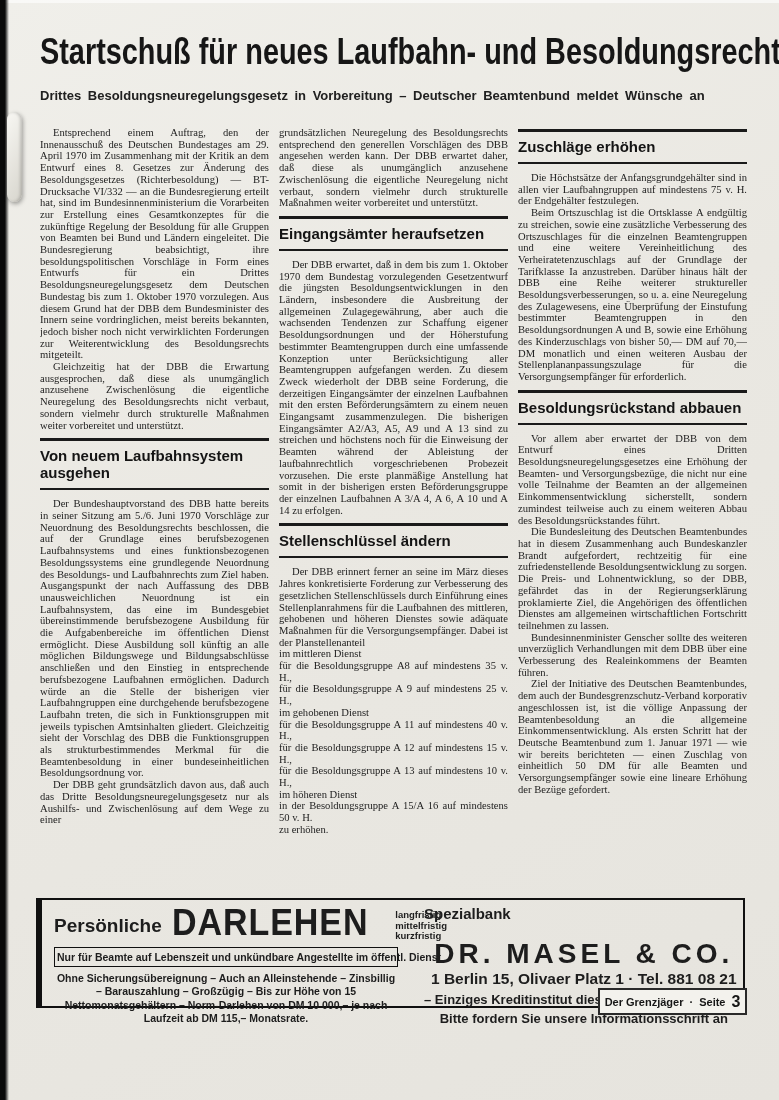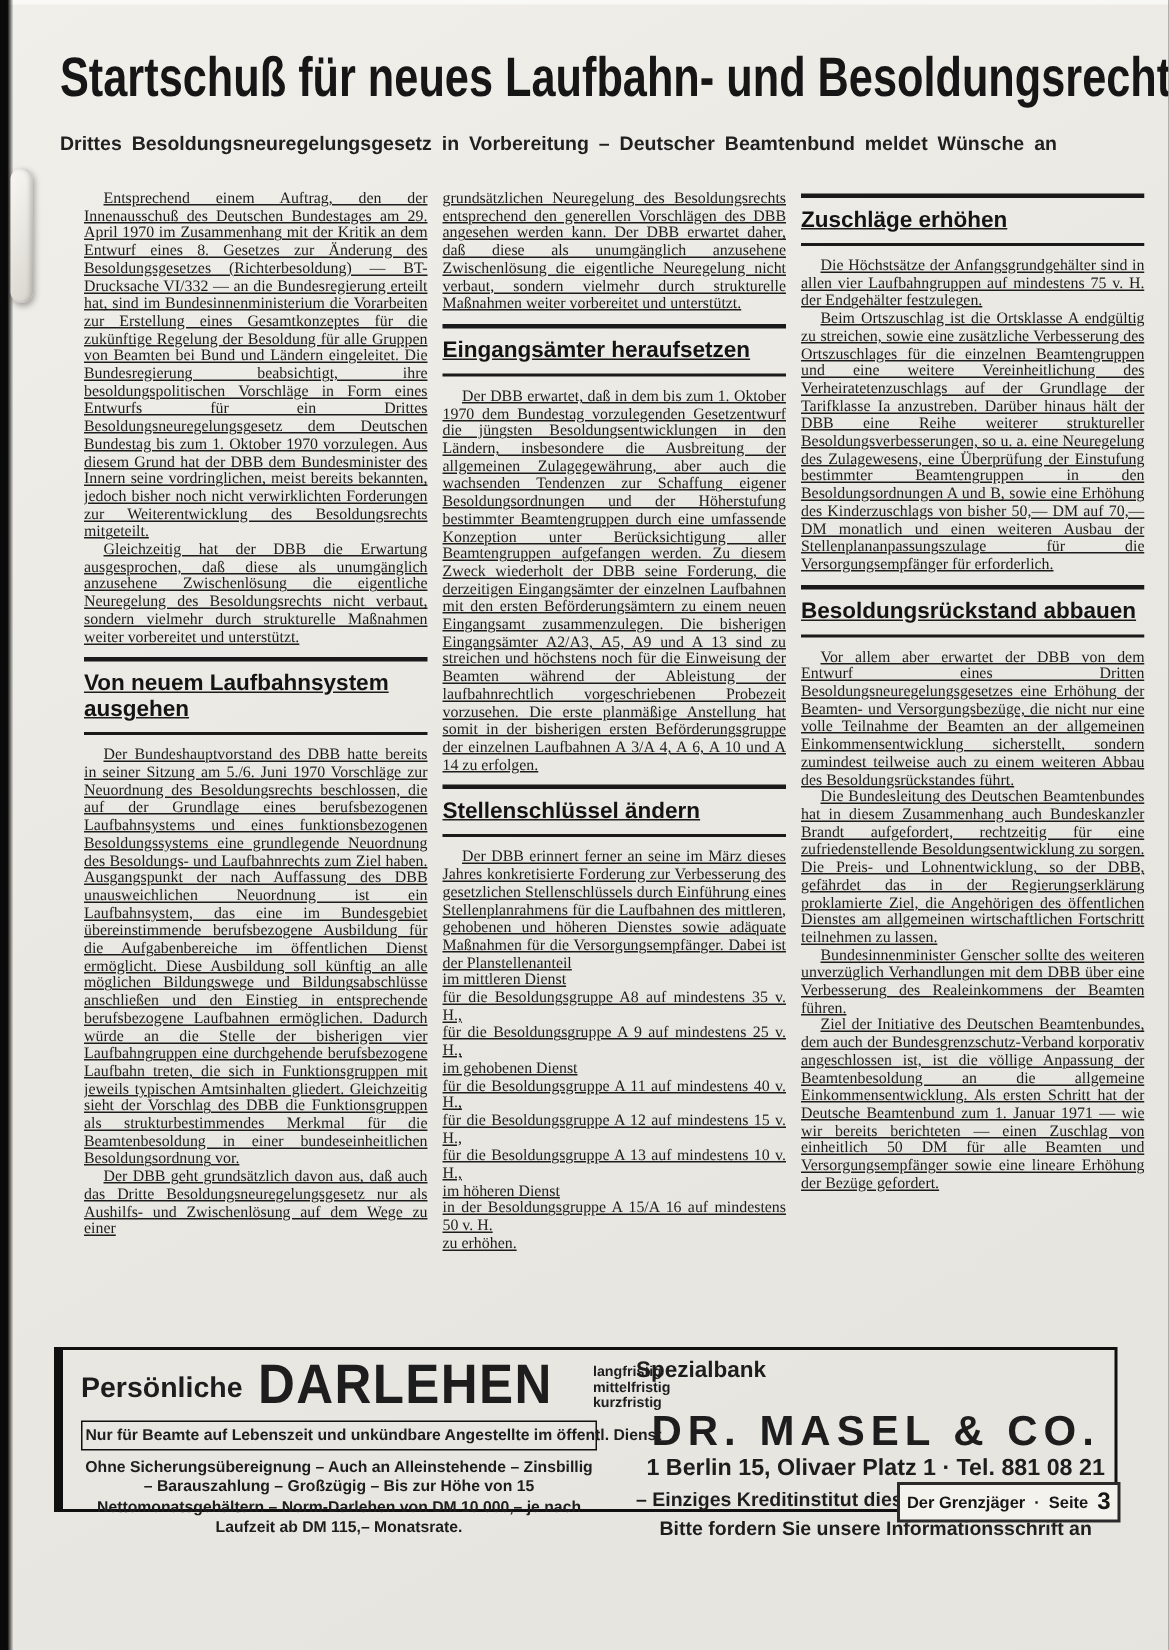--- a/index.html
+++ b/index.html
@@ -26,22 +26,22 @@
     margin:0; font-family:"Liberation Sans", sans-serif; font-weight:bold;
     font-size:37px; line-height:40px; color:#161616; white-space:nowrap;
     transform:scaleX(0.78); transform-origin:left center; letter-spacing:0;
   }
   .subheadline {
     margin:16px 0 0; font-family:"Liberation Sans", sans-serif; font-weight:bold;
     font-size:13px; color:#202020; word-spacing:3px; white-space:nowrap;
   }
   
   .columns {
-    position:absolute; left:56px; top:127px; width:707px; height:780px;
-    display:flex; gap:10px; overflow:hidden;text-decoration:underline;
+    position:absolute; left:40px; top:127px; width:707px; height:780px;
+    display:flex; gap:10px; overflow:hidden;
   }
   .col { width:229px; font-size:10.6px; line-height:11.7px; text-align:justify; }
   .para { margin:0; text-indent:13px; }
   .crosshead {
     font-family:"Liberation Sans", sans-serif; font-weight:bold;
     font-size:15px; line-height:17px; text-align:left; color:#141414;
     border-top:3px solid #1a1a1a; border-bottom:2px solid #1a1a1a;
     padding:6px 0 7px; margin:7px 0 8px;
   }
   .col .crosshead:first-child { margin-top:2px; }

